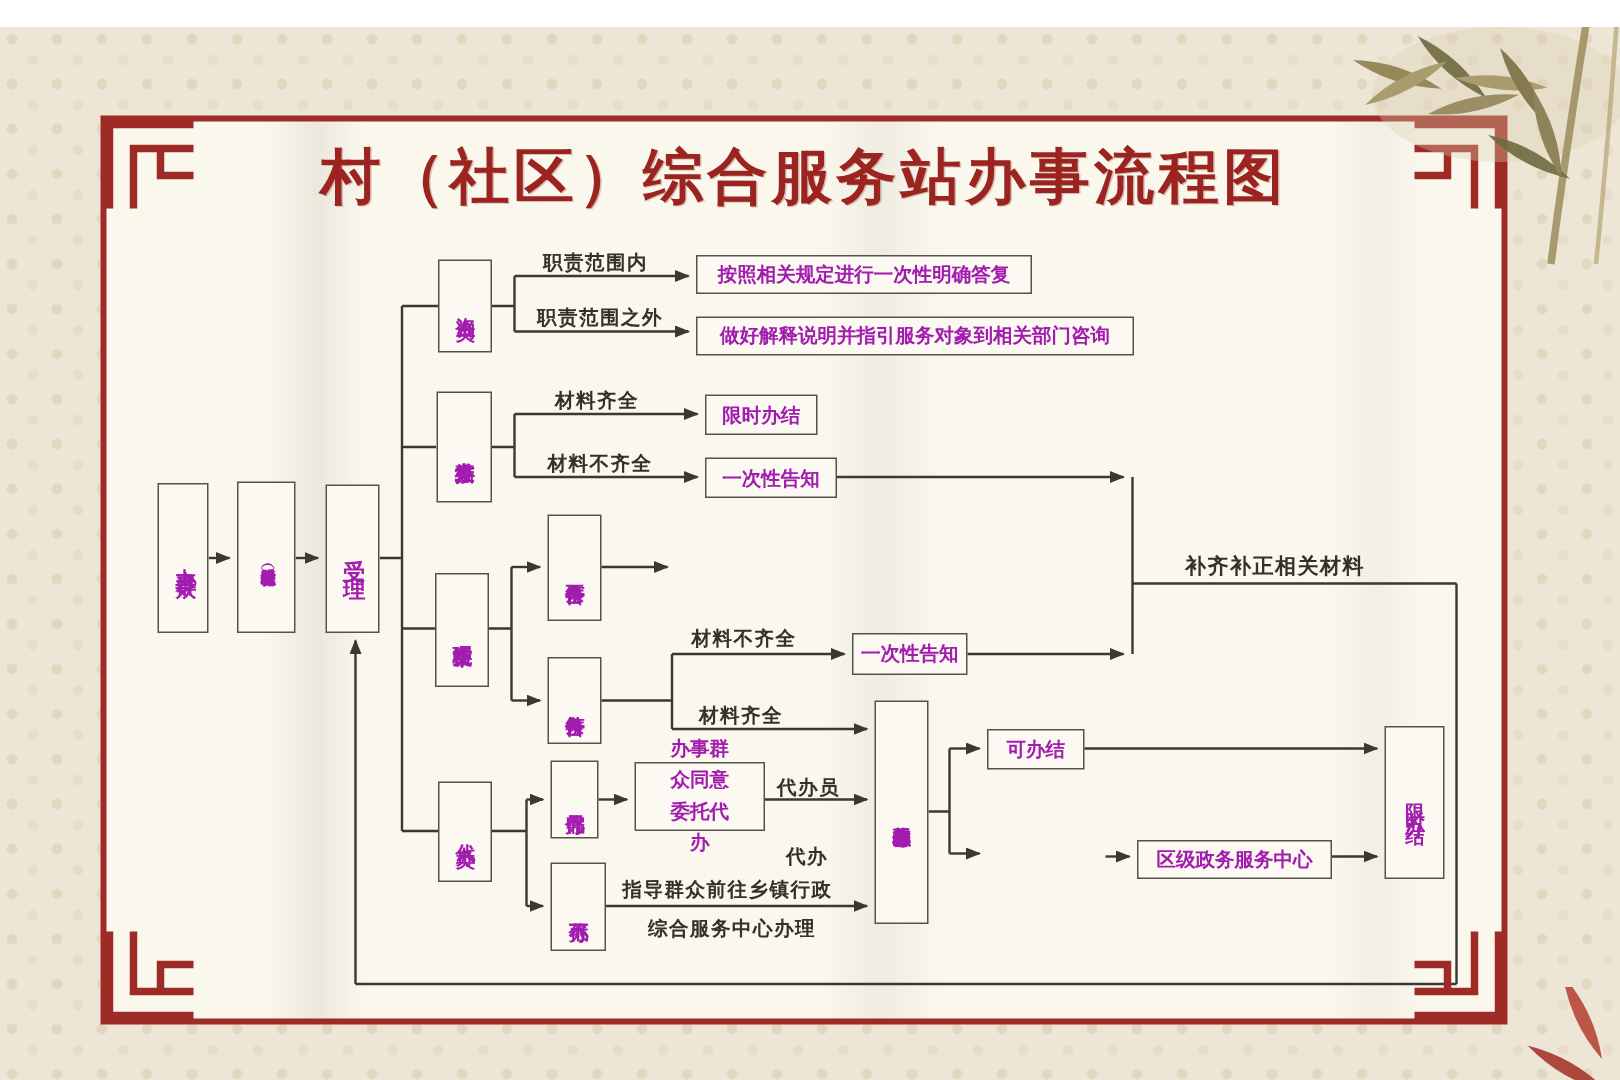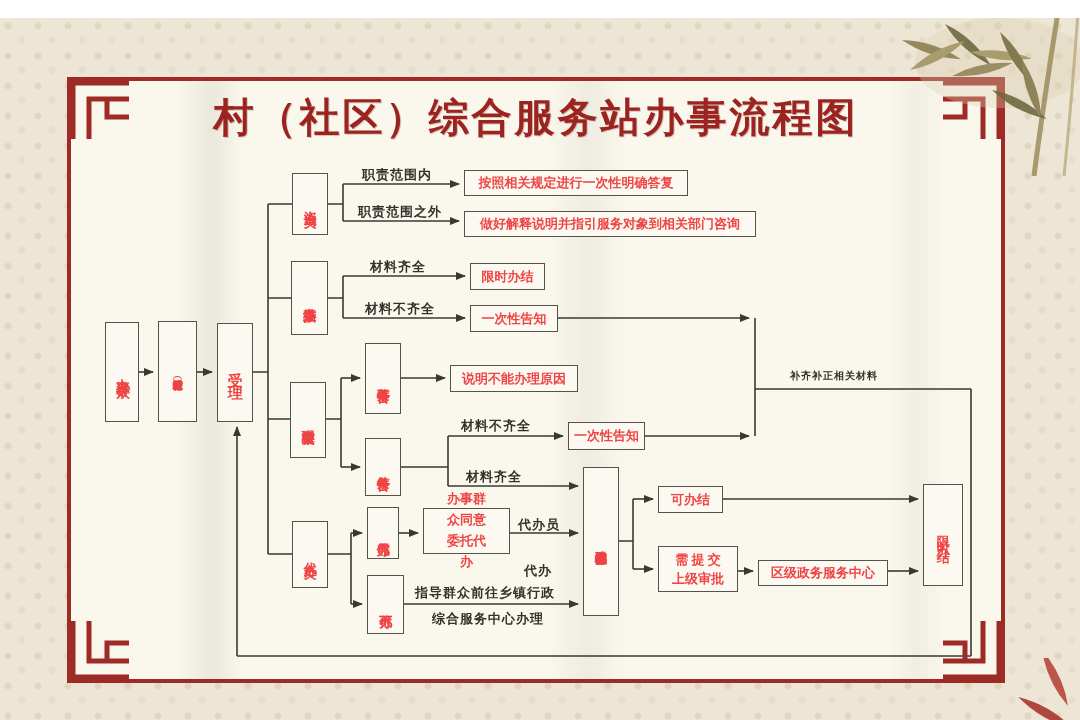--- a/index.html
+++ b/index.html
@@ -24,21 +24,21 @@
   .title{
     position:absolute; left:67px; top:72px; width:938px; text-align:center;
     font-family:"Liberation Sans","DejaVu Sans",sans-serif;
     font-size:40px; font-weight:800; letter-spacing:3px; color:#9c2420;
     text-shadow:1px 1px 0 rgba(120,30,25,.25);
   }
   svg.layer{position:absolute; left:0; top:0;}
   .node{
     position:absolute; box-sizing:border-box;
     border:1.6px solid #55524a; background:#fbf9f1;
-    color:#ef4444; display:flex; align-items:center; justify-content:center;
+    color:#a21caf; display:flex; align-items:center; justify-content:center;
     text-align:center; font-size:13px; font-weight:600; line-height:1.35;
   }
   .vnode{
     writing-mode:vertical-rl; text-orientation:upright;
     letter-spacing:2px;
   }
   .wrap2{word-break:break-all; padding:2px 17px; line-height:1.6;}
   .lbl{
     position:absolute; color:#33312c; font-size:13px; font-weight:700;
     white-space:nowrap; letter-spacing:1px;
@@ -103,48 +103,43 @@
   <div class="node vnode" style="left:290px;top:364px;width:36px;height:76px;letter-spacing:0;">受理审核类</div>
   <div class="node vnode" style="left:292px;top:503px;width:36px;height:67px;">代办类</div>
 
   <div class="node" style="left:464px;top:152px;width:224px;height:26px;">按照相关规定进行一次性明确答复</div>
   <div class="node" style="left:464px;top:193px;width:292px;height:26px;">做好解释说明并指引服务对象到相关部门咨询</div>
 
   <div class="node" style="left:470px;top:245px;width:75px;height:27px;">限时办结</div>
   <div class="node" style="left:470px;top:287px;width:88px;height:27px;">一次性告知</div>
 
   <div class="node vnode" style="left:365px;top:325px;width:36px;height:71px;letter-spacing:0;">不符合条件</div>
-  <div class="node" style="left:450px;top:347px;width:128px;height:27px;">说明不能办理原因</div>
   <div class="node vnode" style="left:365px;top:420px;width:36px;height:58px;letter-spacing:0;">符合条件</div>
   <div class="node" style="left:568px;top:404px;width:77px;height:28px;">一次性告知</div>
 
   <div class="node vnode" style="left:367px;top:489px;width:32px;height:52px;letter-spacing:0;">需代办</div>
   <div class="node wrap2" style="left:423px;top:490px;width:87px;height:46px;">办事群众同意委托代办</div>
   <div class="node vnode" style="left:367px;top:557px;width:37px;height:59px;letter-spacing:0;">不可代办</div>
 
   <div class="node vnode" style="left:583px;top:449px;width:36px;height:149px;font-size:12px;letter-spacing:0;">乡镇行政综合服务中心</div>
   <div class="node" style="left:658px;top:468px;width:65px;height:27px;">可办结</div>
-  <div class="node" style="left:658px;top:528px;width:80px;height:46px;flex-direction:column;line-height:1.5;">
-    <span>需 提 交</span>
-    <span>上级审批</span>
-  </div>
   <div class="node" style="left:758px;top:542px;width:130px;height:26px;">区级政务服务中心</div>
   <div class="node vnode" style="left:923px;top:466px;width:40px;height:102px;letter-spacing:5px;">限时办结</div>
 
   <div class="lbl" style="left:362px;top:148px;">职责范围内</div>
   <div class="lbl" style="left:358px;top:185px;">职责范围之外</div>
   <div class="lbl" style="left:370px;top:240px;">材料齐全</div>
   <div class="lbl" style="left:365px;top:282px;">材料不齐全</div>
   <div class="lbl" style="left:461px;top:399px;">材料不齐全</div>
   <div class="lbl" style="left:466px;top:450px;">材料齐全</div>
   <div class="lbl" style="left:518px;top:498px;">代办员</div>
   <div class="lbl" style="left:524px;top:544px;">代办</div>
   <div class="lbl" style="left:415px;top:566px;">指导群众前往乡镇行政</div>
   <div class="lbl" style="left:432px;top:592px;">综合服务中心办理</div>
-  <div class="lbl" style="left:790px;top:351px;font-size:10px;">补齐补正相关材料</div>
+  <div class="lbl" style="left:790px;top:351px;font-size:14px;">补齐补正相关材料</div>
 
   <svg class="layer" width="1080" height="720" style="pointer-events:none;">
     <rect x="69" y="61" width="934" height="602" fill="none" stroke="#9e2b26" stroke-width="4"></rect>
     <g stroke="#9e2b26" fill="none">
       <g transform="translate(69,61)">
         <path d="M60 3 H3 V60" stroke-width="7"></path>
         <path d="M60 20 H20 V60" stroke-width="5"></path>
         <path d="M38 20 V38 H60" stroke-width="5"></path>
       </g>
       <g transform="translate(1003,61) scale(-1,1)">

